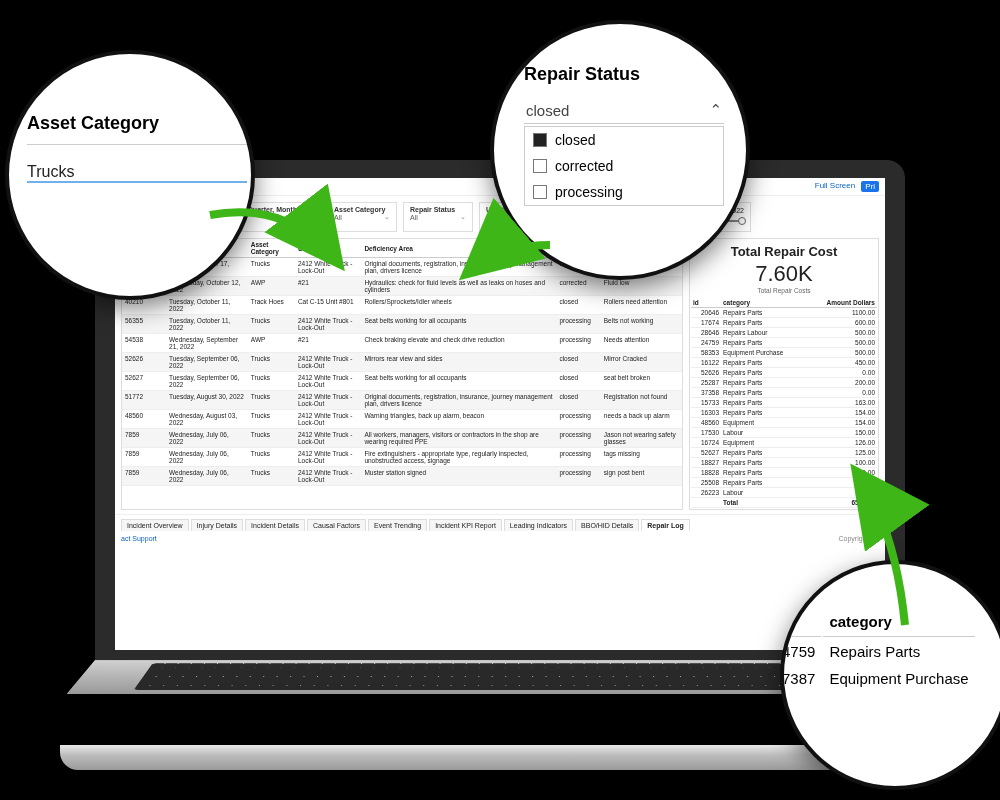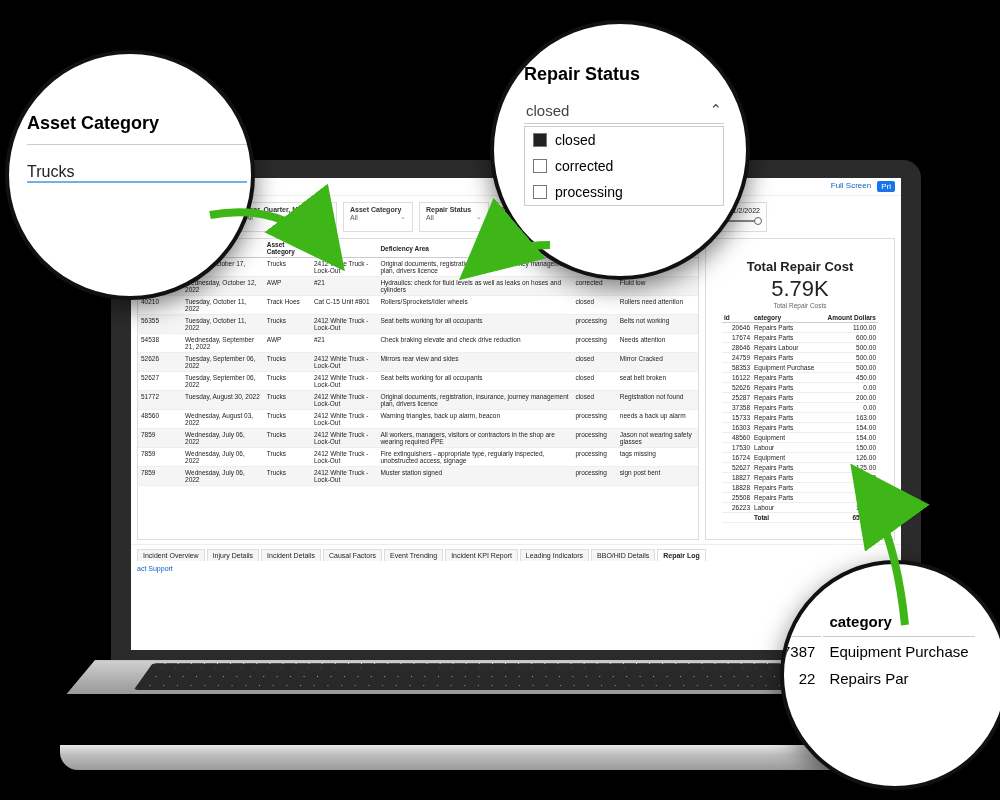--- a/index.html
+++ b/index.html
@@ -20,21 +20,20 @@
     height: 610px;
   }
   .screen-bezel {
     width: 810px;
     height: 500px;
     background: #2b2b2b;
     border-radius: 18px 18px 0 0;
     padding: 18px 20px 10px 20px;
     position: relative;
     box-shadow: 0 0 30px rgba(0,0,0,0.6);
-    margin-left: 16px;
   }
   .camera {
     position: absolute;
     top: 8px; left: 50%;
     transform: translateX(-50%);
     width: 6px; height: 6px;
     border-radius: 50%;
     background: #111;
     border: 1px solid #333;
   }
@@ -98,21 +97,21 @@
   .date-slider .dates{ display:flex; justify-content:space-between; font-size:7px;}
   .slider-track{ height:2px; background:#888; position:relative; margin:3px 2px;}
   .slider-track .knob{position:absolute; top:-3px; width:8px; height:8px; border:1px solid #666; background:#fff; border-radius:50%;}
   .main-cols { display:flex; gap:6px; padding:0 6px; }
   .log-table-wrap { flex:1; border:1px solid #ddd; background:#fff; }
   table.rlog { width:100%; border-collapse:collapse; font-size:6.5px; }
   table.rlog th { text-align:left; padding:2px 3px; border-bottom:1px solid #ccc; font-weight:600; }
   table.rlog td { padding:2px 3px; border-bottom:1px solid #eee; vertical-align:top; }
   table.rlog tr:nth-child(even) td { background:#f5f5f5; }
 
-  .cost-panel { width:190px; border:1px solid #ddd; background:#fff; padding:16px; }
+  .cost-panel { width:190px; border:1px solid #ddd; background:#fff; padding:1px; }
   .cost-panel h3 { text-align:center; font-size:13px; font-weight:700; margin:4px 0 2px; }
   .cost-panel .bignum{ text-align:center; font-size:22px; font-weight:300; }
   .cost-panel .sub{ text-align:center; font-size:6.5px; color:#666; margin-bottom:4px;}
   table.cost { width:100%; border-collapse:collapse; font-size:6.5px;}
   table.cost th { text-align:left; border-bottom:1px solid #ccc; font-weight:600; padding:1px 2px;}
   table.cost td { padding:1px 2px; border-bottom:1px solid #eee;}
   table.cost td:first-child{ text-align:right; width:30px;}
   table.cost td:last-child{ text-align:right;}
   table.cost tr.total td{font-weight:700;}
 
@@ -335,21 +334,21 @@
                   <td>Muster station signed</td>
                   <td>processing</td>
                   <td>sign post bent</td>
                 </tr>
               </tbody>
           </table>
         </div>
 
         <div class="cost-panel">
           <h3>Total Repair Cost</h3>
-          <div class="bignum">5.79K</div>
+          <div class="bignum">7.60K</div>
           <div class="sub">Total Repair Costs</div>
           <table class="cost">
             <thead>
                 <tr>
               <th>id</th>
               <th>category</th>
               <th style="text-align:right">Amount Dollars</th>
             </tr>
               </thead>
             <tbody id="cost-body">
@@ -516,26 +515,26 @@
   <div class="inner">
     <table>
       <tbody>
           <tr>
             <th></th>
             <th>category</th>
           </tr>
       </tbody>
         <tbody id="b3body">
           <tr>
+            <td style="text-align:right;font-weight:400">4759</td>
+            <td>Repairs Parts</td>
+          </tr>
+          <tr>
             <td style="text-align:right;font-weight:400">7387</td>
             <td>Equipment Purchase</td>
-          </tr>
-          <tr>
-            <td style="text-align:right;font-weight:400">22</td>
-            <td>Repairs Par</td>
           </tr>
         </tbody>
     </table>
   </div>
 </div>
 
 <svg class="arrows">
   <defs>
     <marker id="ah" markerWidth="12" markerHeight="12" refX="9" refY="5" orient="auto">
       <path d="M0,0 L10,5 L0,10 Z" fill="#3fb618"></path>

